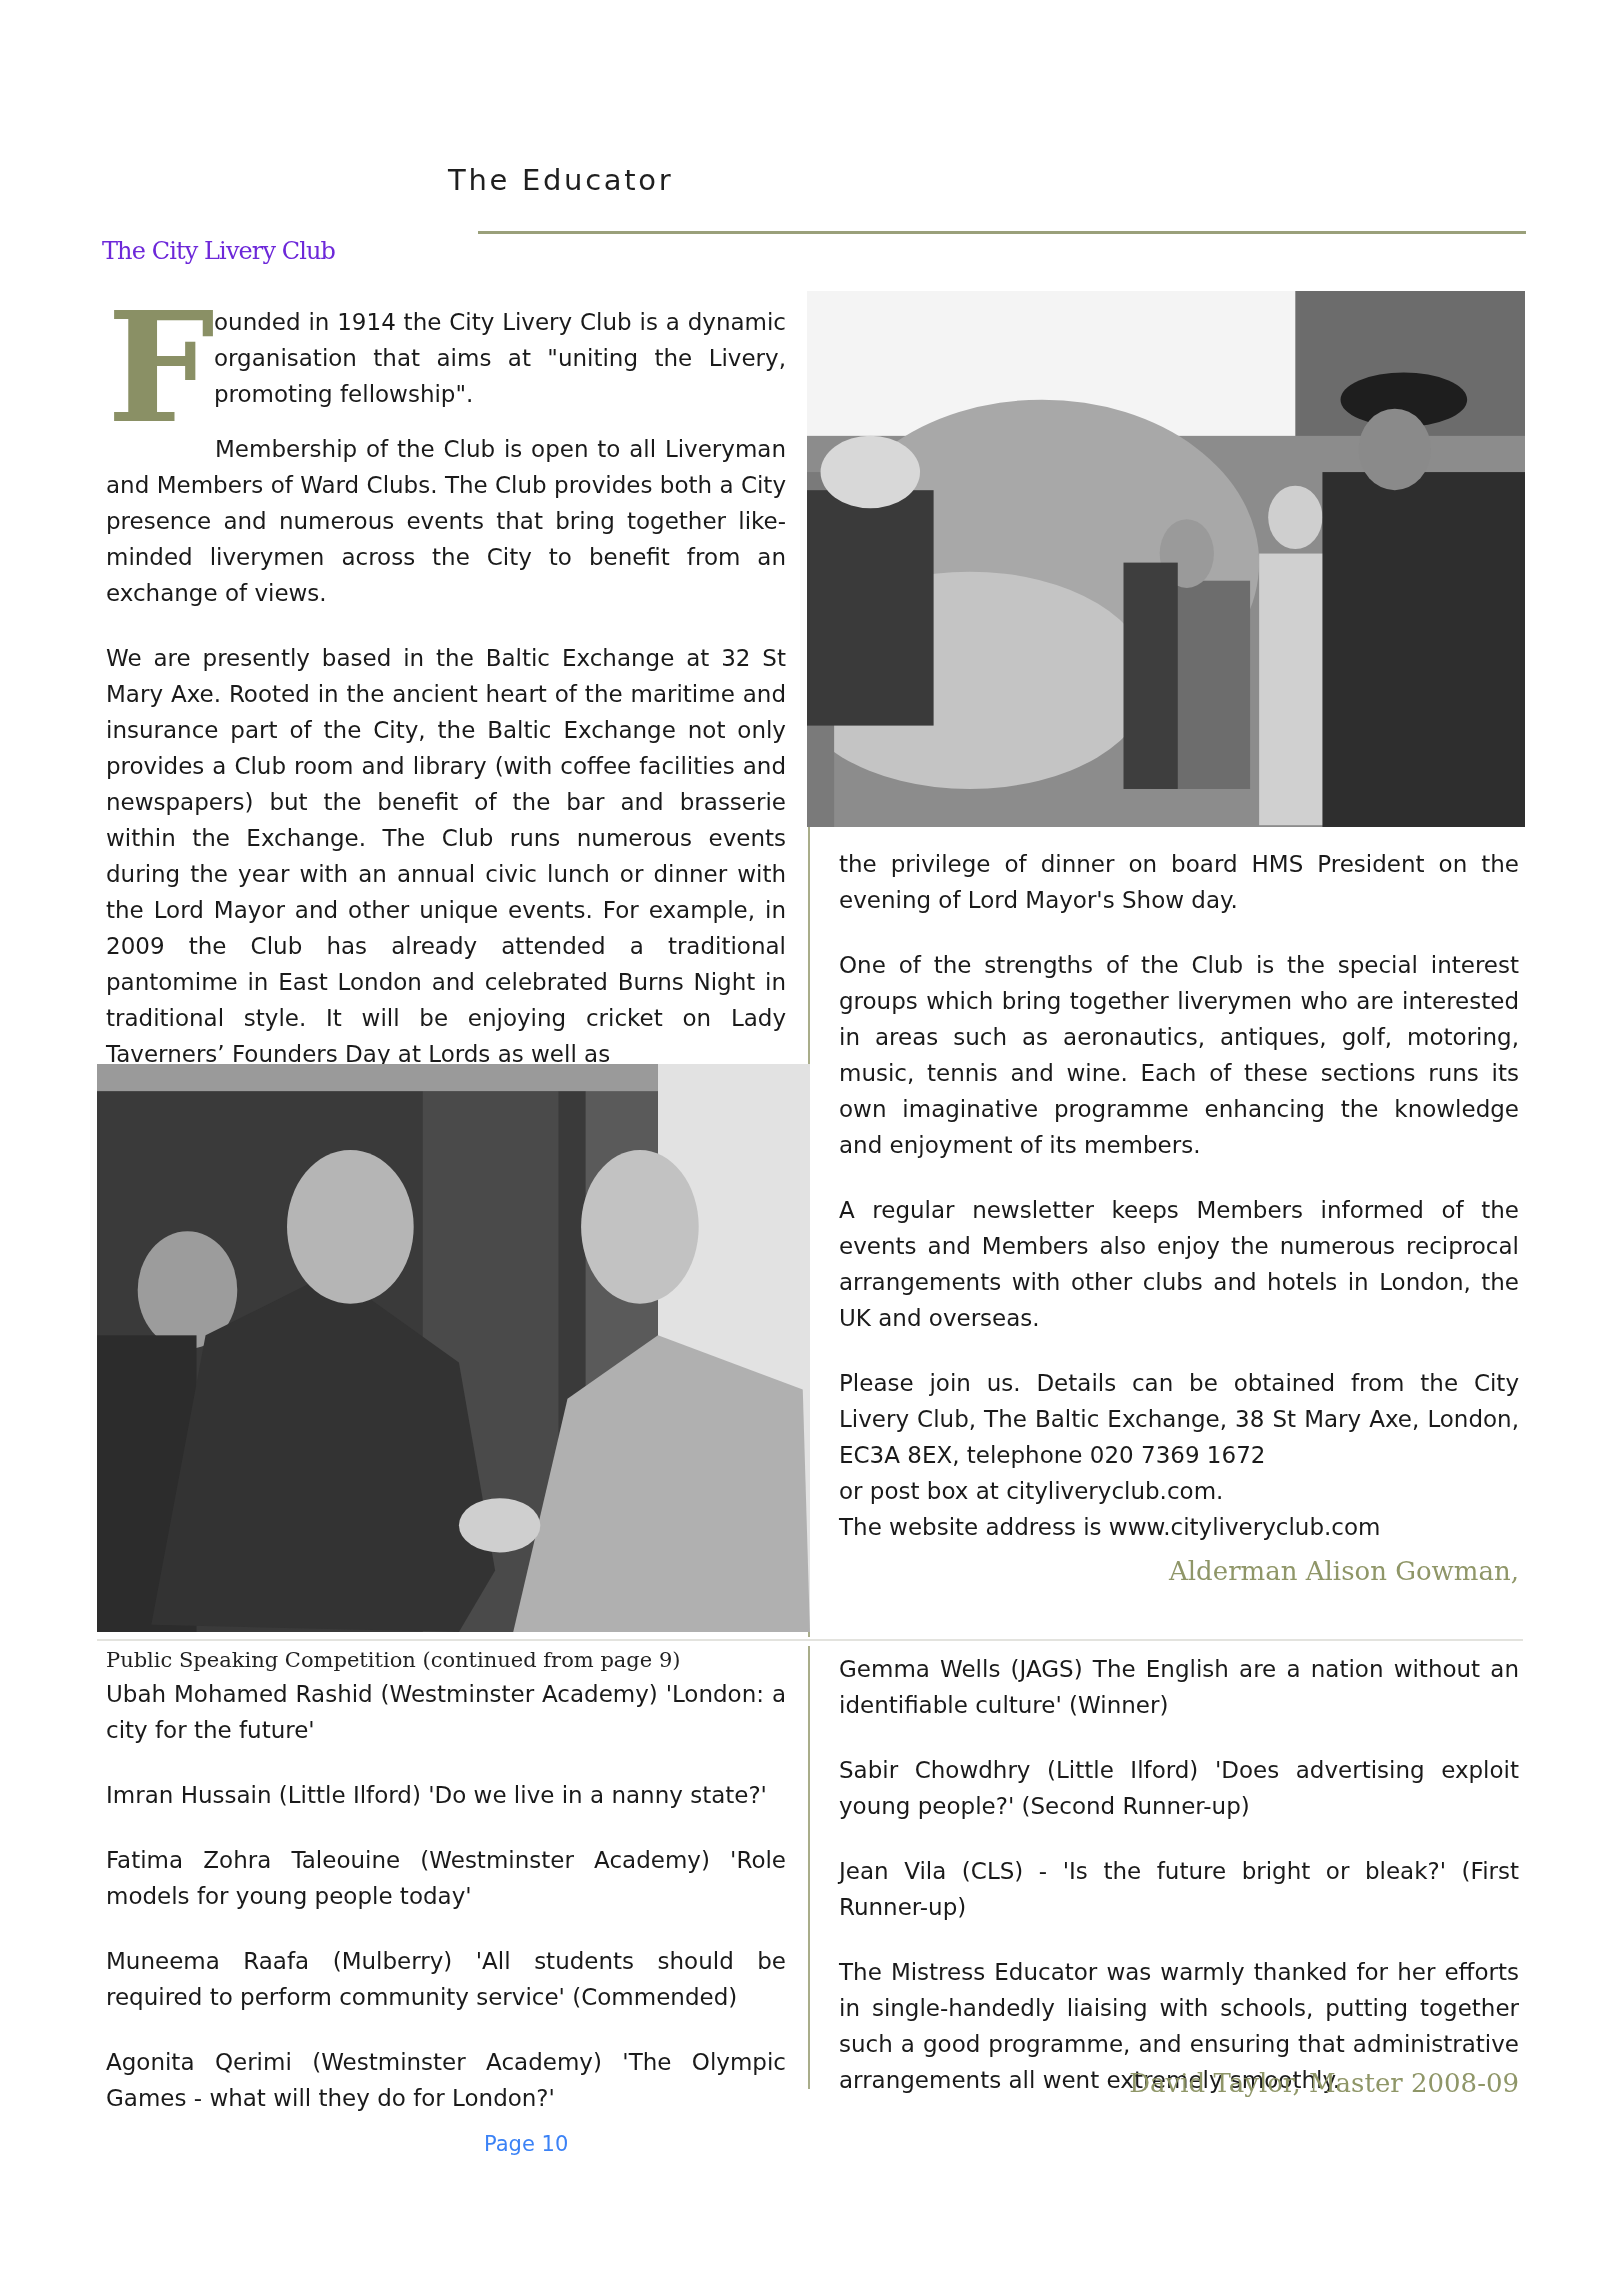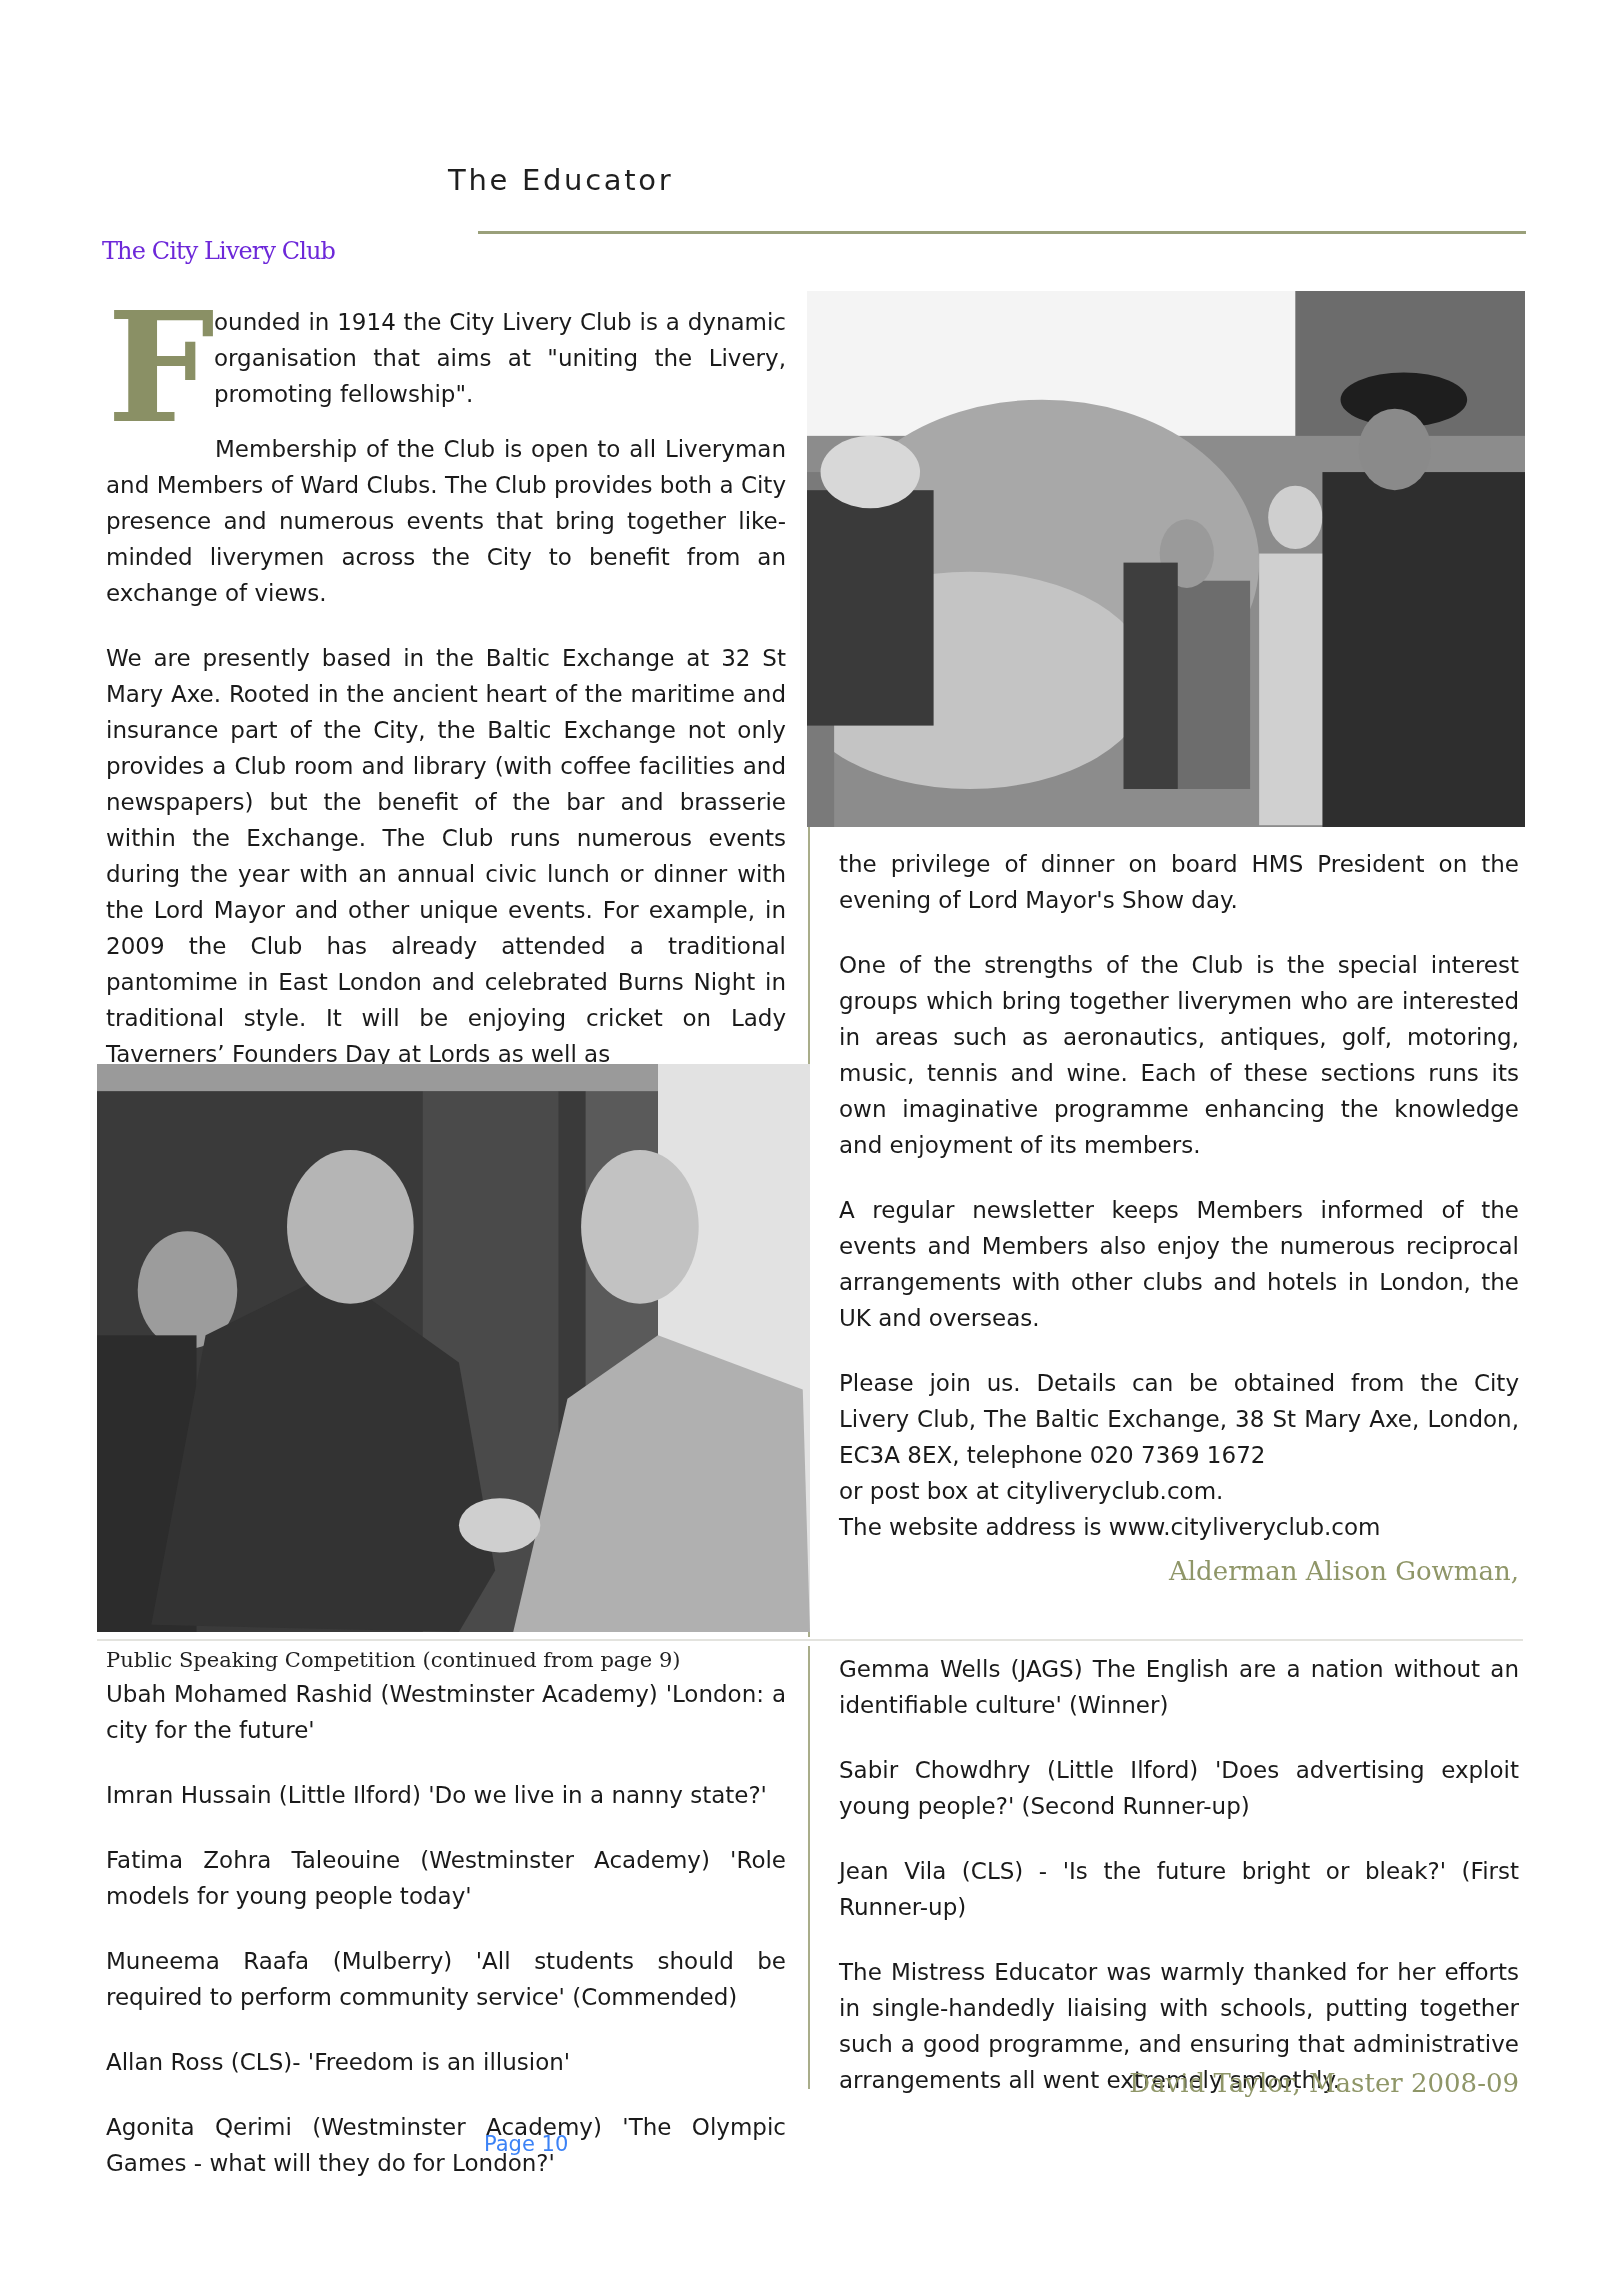--- a/index.html
+++ b/index.html
@@ -97,21 +97,20 @@
 
 <div class="abs col-divider" style="left:808px; top:1646px; height:443px;"></div>
 
 <div class="abs left-col" style="top:1648px;">
   <div class="italic-head">Public Speaking Competition (continued from page 9)</div>
   <div class="body-text" style="margin-top:3.6px;">
     <p class="list-line">Ubah Mohamed Rashid (Westminster Academy) 'London: a city for the future'</p>
     <p class="list-line">Imran Hussain (Little Ilford) 'Do we live in a nanny state?'</p>
     <p class="list-line">Fatima Zohra Taleouine (Westminster Academy) 'Role models for young people today'</p>
     <p class="list-line">Muneema Raafa (Mulberry) 'All students should be required to perform community service' (Commended)</p>
-    <p class="list-line">Allan Ross (CLS)- 'Freedom is an illusion'</p>
     <p class="list-line">Agonita Qerimi (Westminster Academy) 'The Olympic Games - what will they do for London?'</p>
   </div>
 </div>
 
 <div class="abs right-col body-text" style="top:1651px;">
   <p class="list-line">Gemma Wells (JAGS) The English are a nation without an identifiable culture' (Winner)</p>
   <p class="list-line">Sabir Chowdhry (Little Ilford) 'Does advertising exploit young people?' (Second Runner-up)</p>
   <p class="list-line">Jean Vila (CLS) - 'Is the future bright or bleak?' (First Runner-up)</p>
   <p style="margin-top:29px;">The Mistress Educator was warmly thanked for her efforts in single-handedly liaising with schools, putting together such a good programme, and ensuring that administrative arrangements all went extremely smoothly.</p>
 </div>

